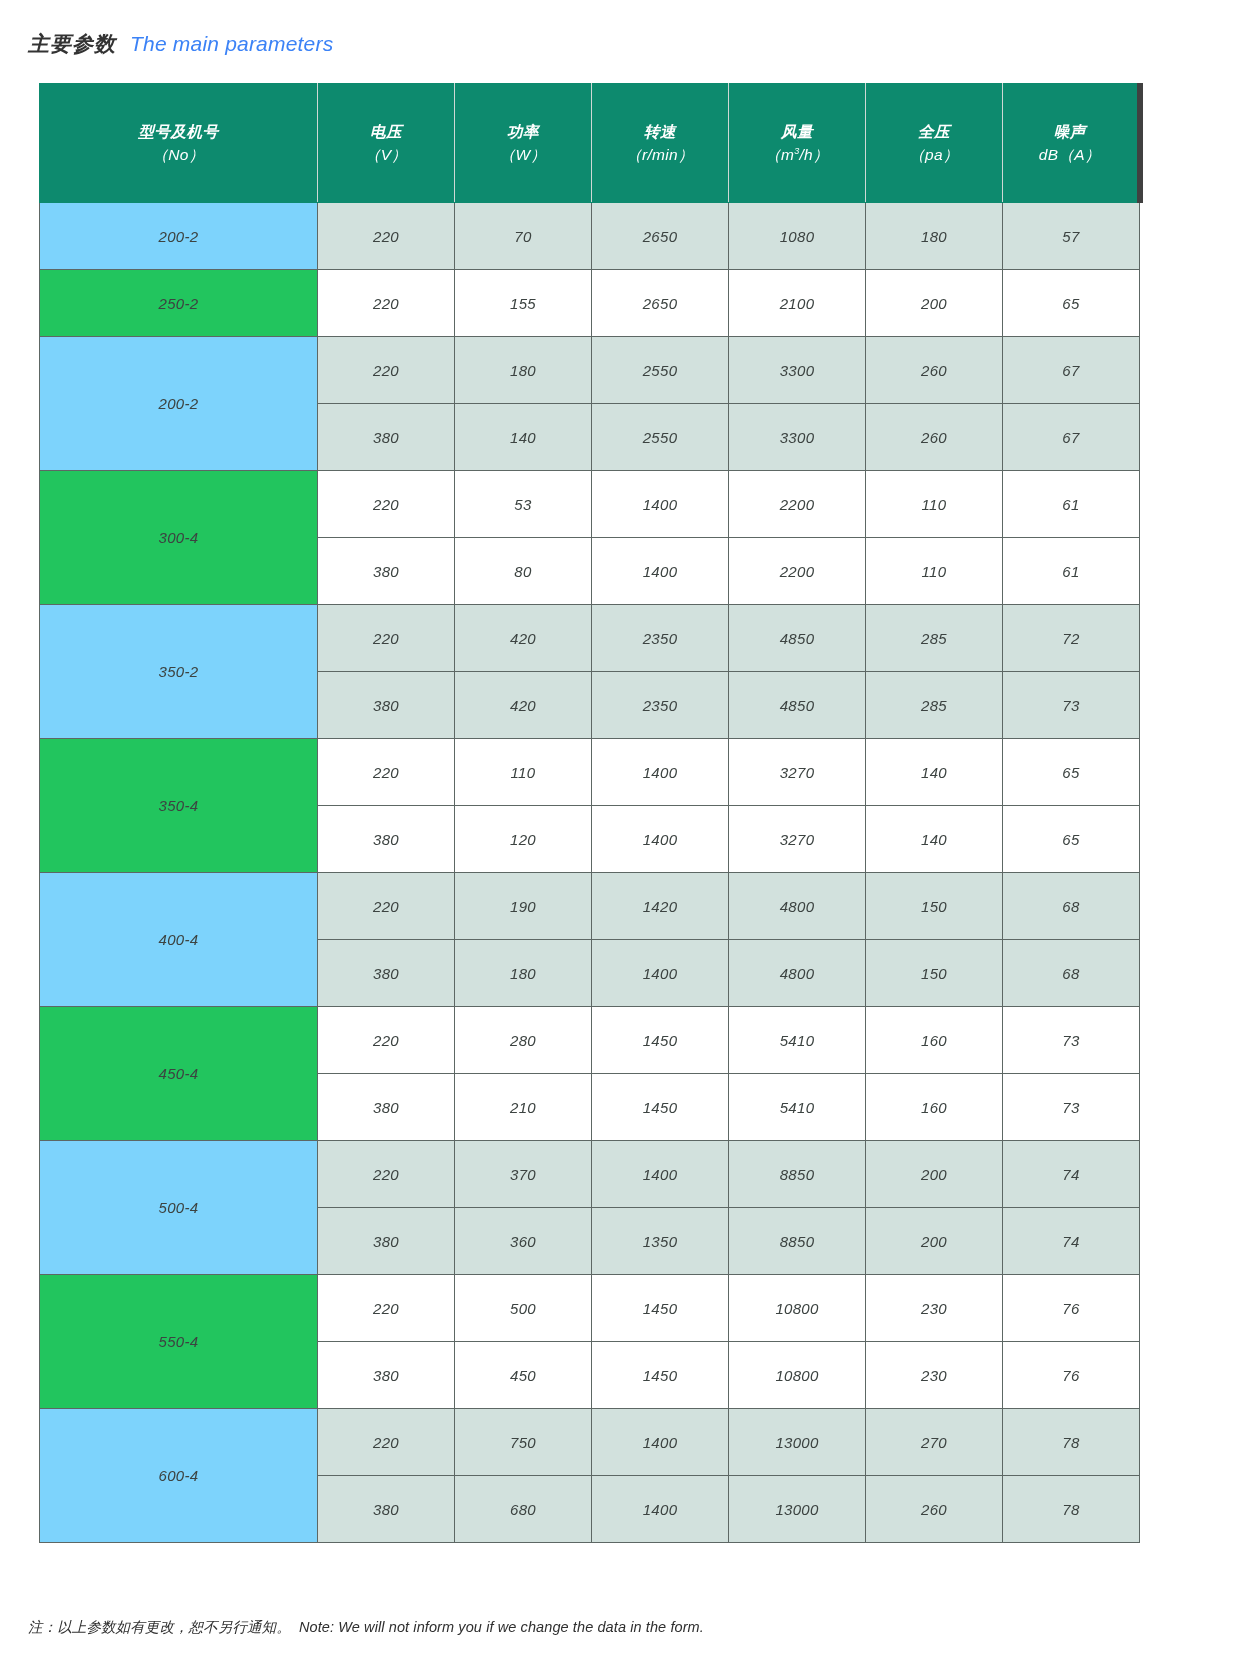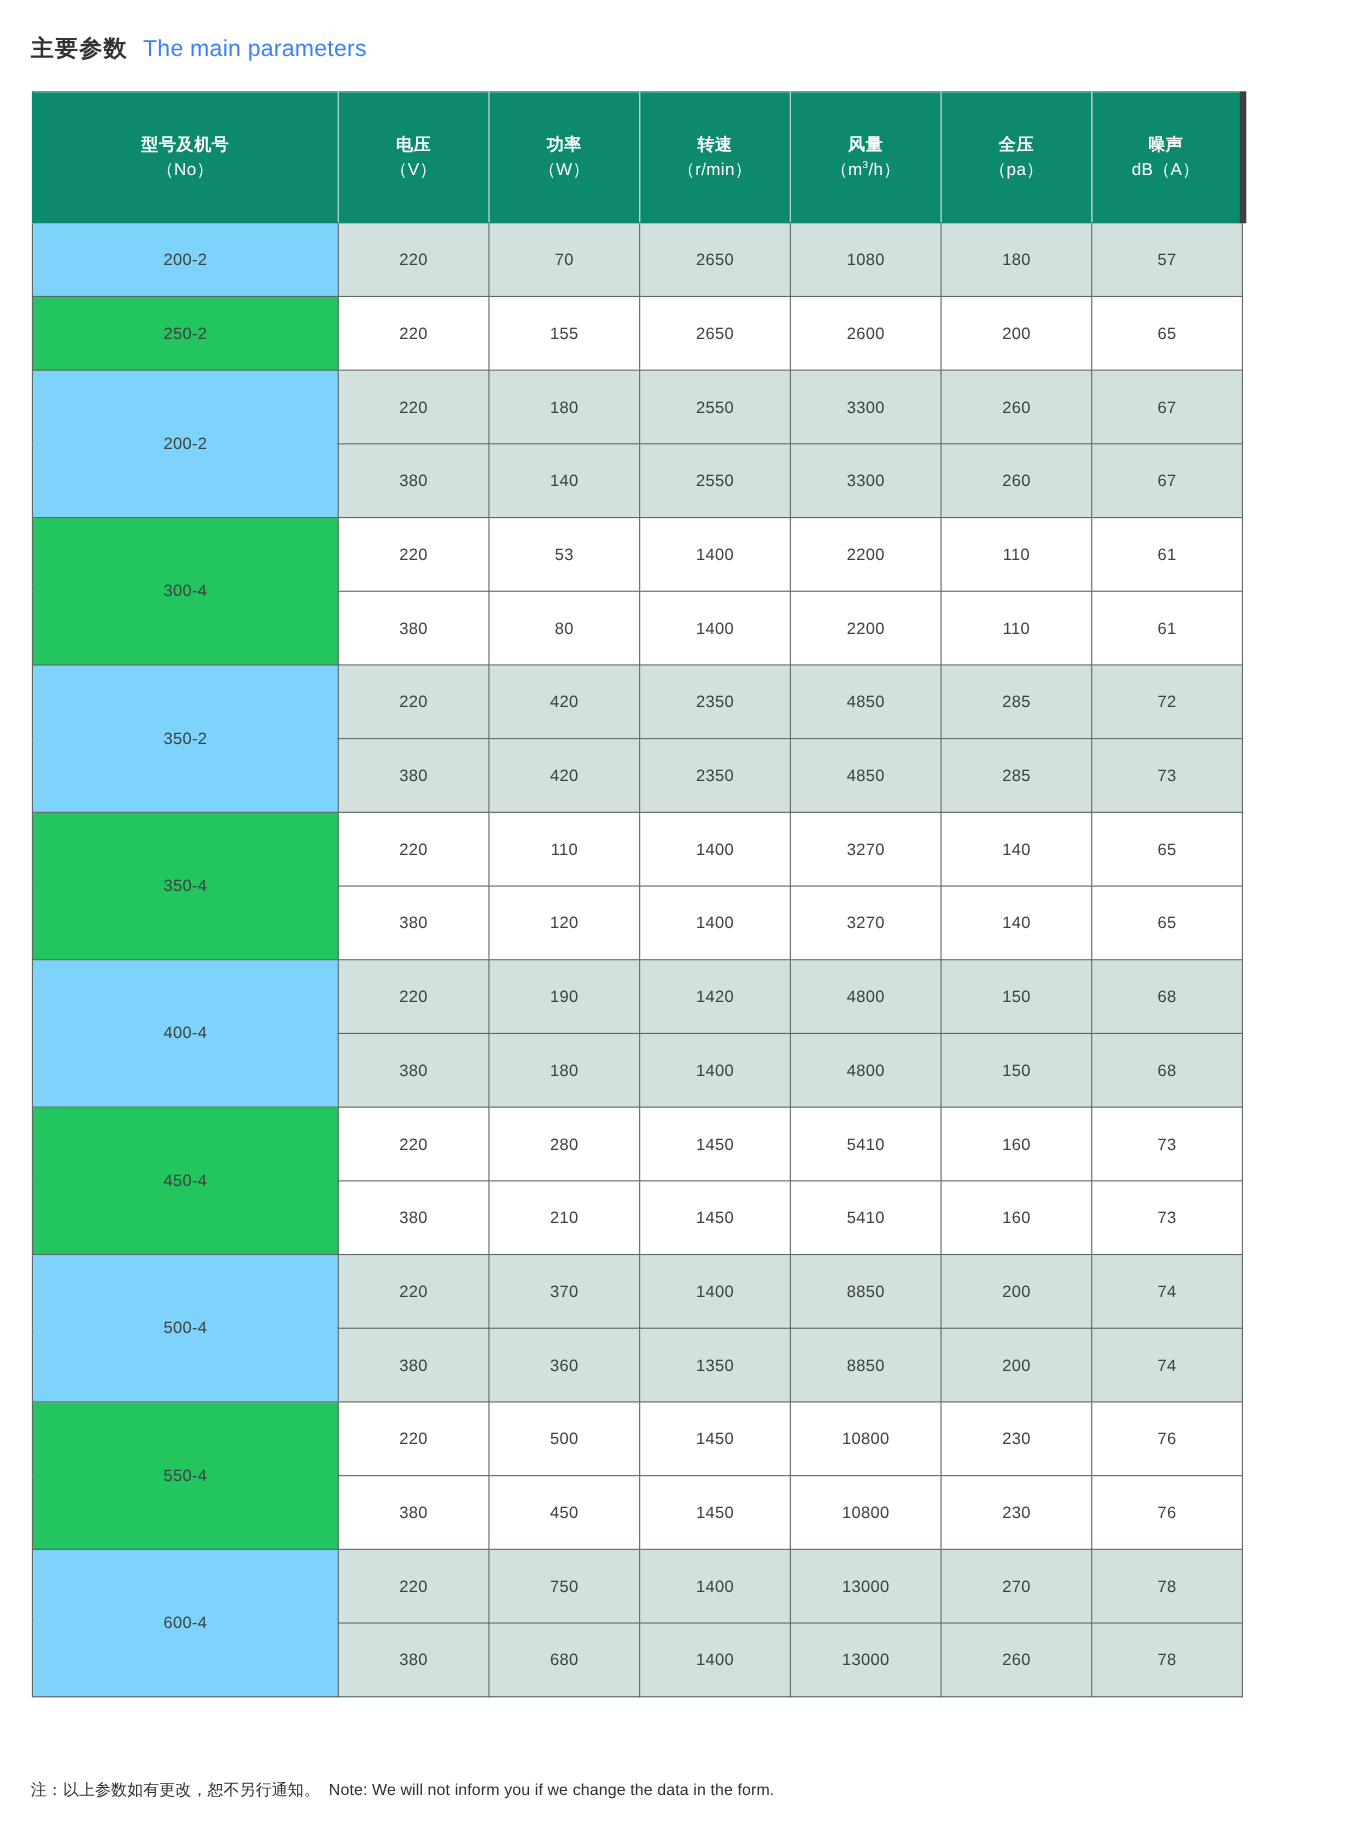--- a/index.html
+++ b/index.html
@@ -15,20 +15,21 @@
     position: relative;
     overflow: hidden;
   }
 
   .page {
     width: 1240px;
     height: 1228px;
     box-sizing: border-box;
     padding: 0;
     position: relative;
+    font-style: italic;
   }
 
   
   .title-bar {
     position: absolute;
     left: 28px;
     top: 30px;
     display: flex;
     align-items: baseline;
     white-space: nowrap;
@@ -43,21 +44,21 @@
     font-size: 21px;
     font-weight: normal;
     color: #3b82f6;
     margin-left: 14px;
     letter-spacing: 0.2px;
   }
 
   
   .table-wrap {
     position: absolute;
-    left: 29px;
+    left: 39px;
     top: 83px;
     width: 1100px;
   }
   table.params {
     border-collapse: collapse;
     width: 1100px;
     table-layout: fixed;
   }
   table.params th,
   table.params td {
@@ -197,21 +198,21 @@
             <td>2650</td>
             <td>1080</td>
             <td>180</td>
             <td>57</td>
           </tr>
           <tr class="plain">
             <td class="model plain" rowspan="1">250-2</td>
             <td>220</td>
             <td>155</td>
             <td>2650</td>
-            <td>2600</td>
+            <td>2100</td>
             <td>200</td>
             <td>65</td>
           </tr>
           <tr class="band">
             <td class="model band" rowspan="2">200-2</td>
             <td>220</td>
             <td>180</td>
             <td>2550</td>
             <td>3300</td>
             <td>260</td>

